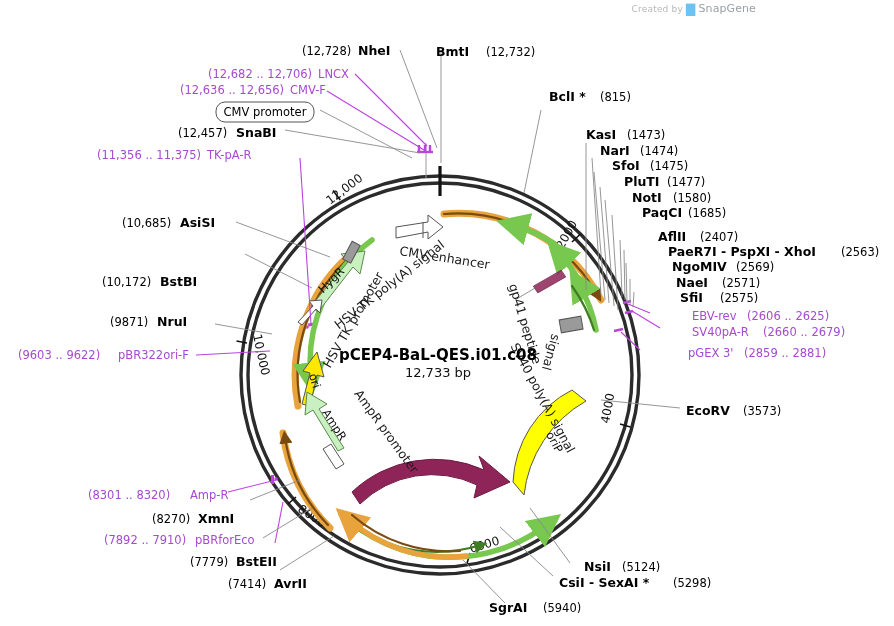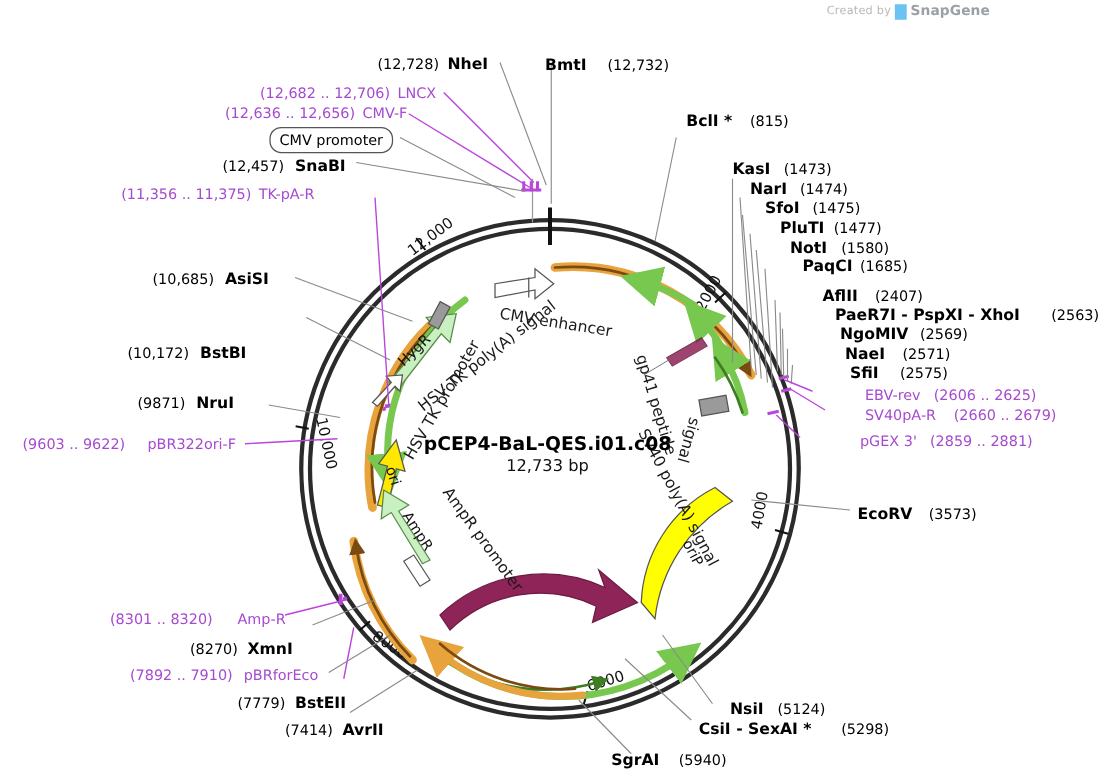--- a/index.html
+++ b/index.html
@@ -1,23 +1,23 @@
 <!DOCTYPE html>
 <html><head>
 <meta charset="utf-8">
 <title>Plasmid Map</title>
 <style>
   html,body{margin:0;padding:0;background:#ffffff;}
   body{width:894px;height:626px;position:relative;overflow:hidden;
        font-family:"DejaVu Sans","Liberation Sans",sans-serif;}
-  #stage{position:absolute;left:0;top:0;width:762px;height:626px;padding-left:36px;}
+  #stage{position:absolute;left:0;top:0;width:762px;height:626px;}
   svg#map{position:absolute;left:0;top:0;width:894px;height:626px;}
   .wm{position:absolute;right:6px;top:2px;font-size:9px;color:#b9b9b9;
       letter-spacing:.2px;display:flex;align-items:center;gap:3px;}
-  .wm .sg{color:#9aa0a6;font-size:11px;font-weight:700;letter-spacing:.1px;}
+  .wm .sg{color:#9aa0a6;font-size:11px;font-weight:400;letter-spacing:.1px;}
   .wm .bolt{color:#6cc3f2;font-size:12px;line-height:1;}
 </style>
 </head>
 <body>
 
 <div id="stage">
 
   <div class="wm">
     <span>Created by</span>
     <span class="bolt">▇</span>

